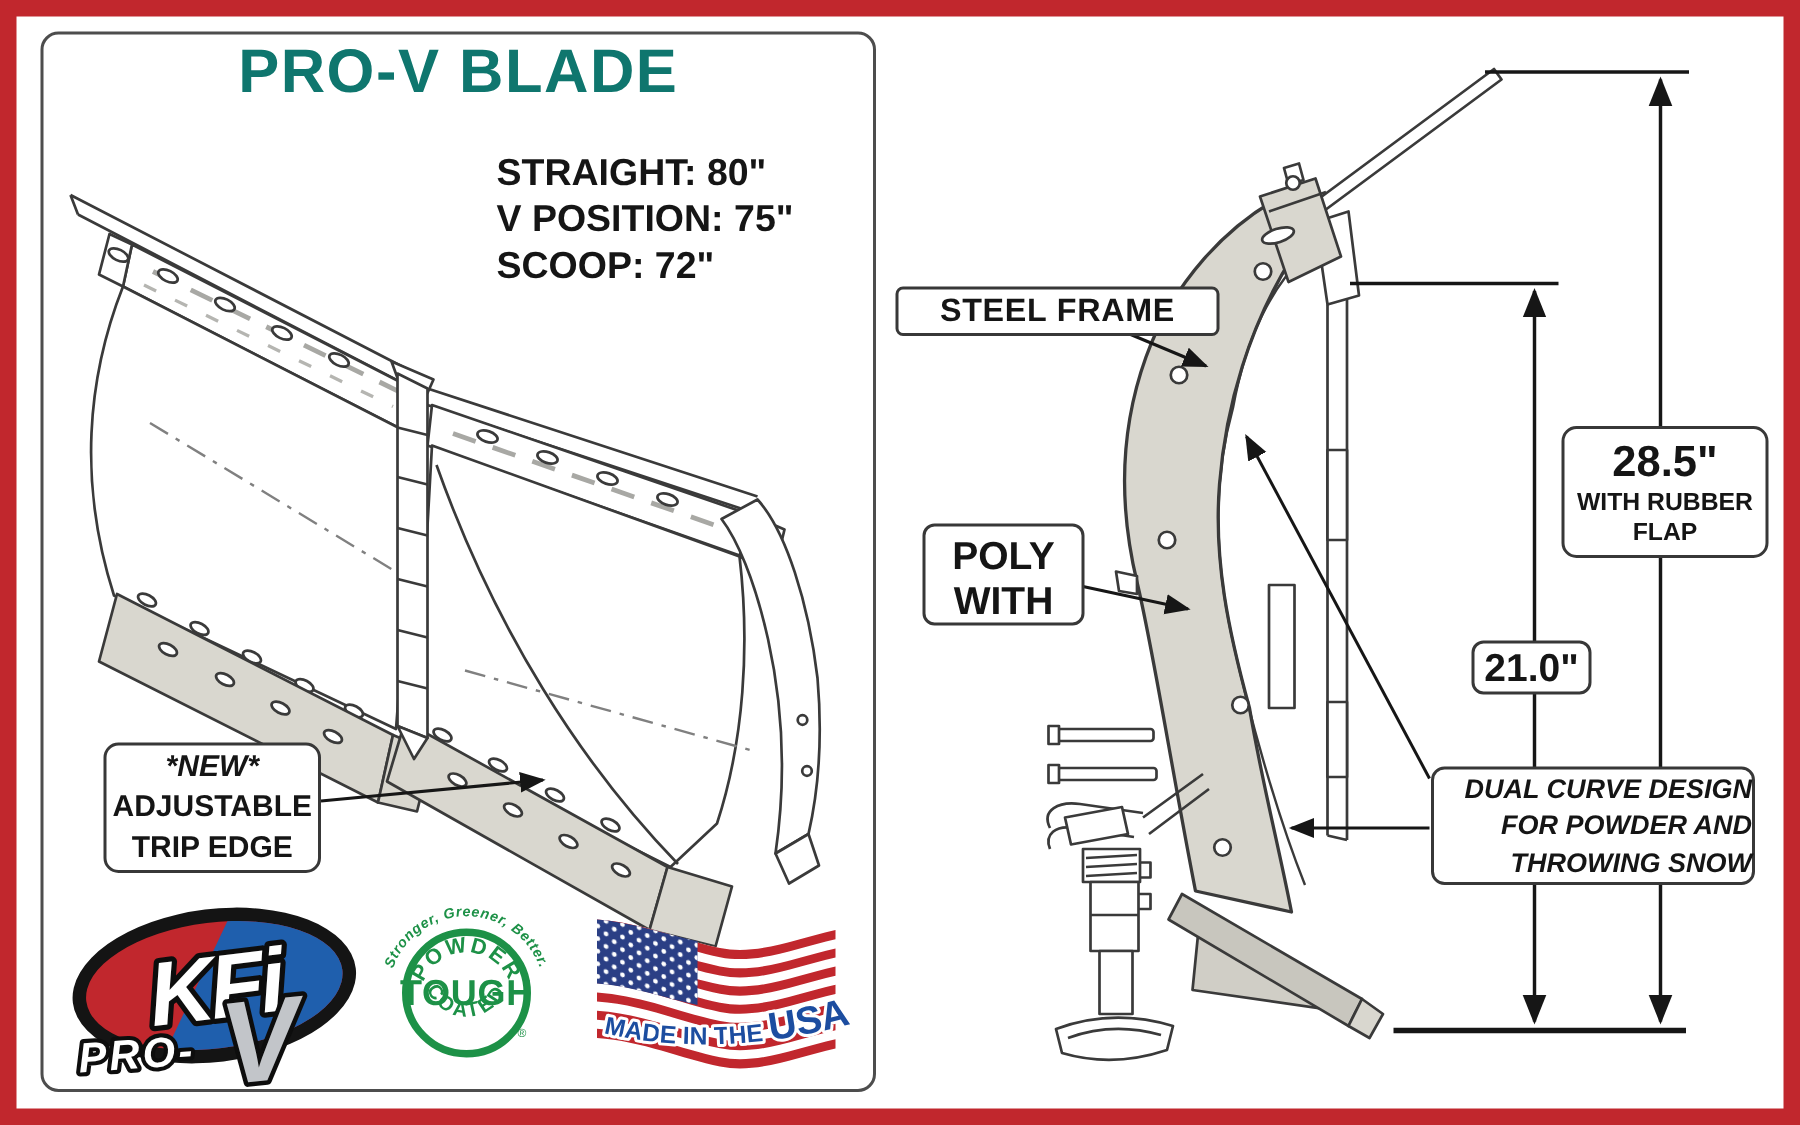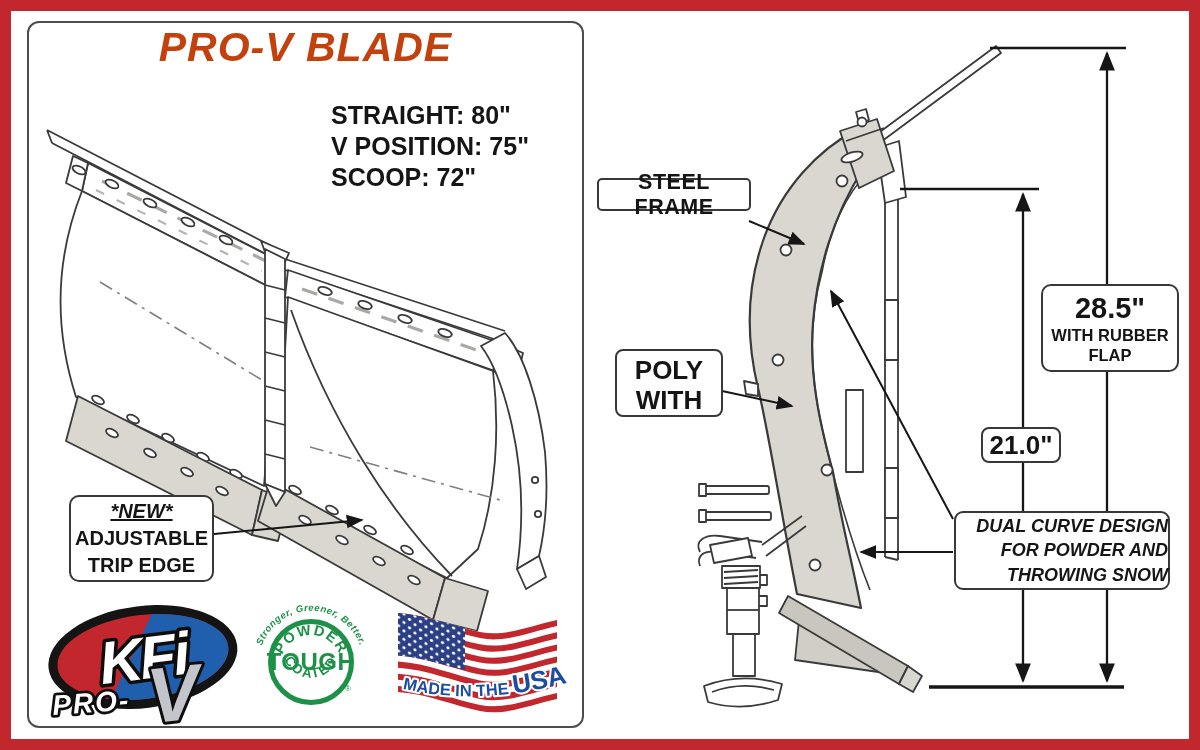--- a/index.html
+++ b/index.html
@@ -1,27 +1,27 @@
 <!DOCTYPE html>
 <html><head>
 <meta charset="utf-8">
 <style>
   * { margin:0; padding:0; box-sizing:border-box; }
   html,body { width:1200px; height:750px; background:#fff; font-family:"Liberation Sans", sans-serif; overflow:hidden; }
   #stage { position:relative; width:1200px; height:750px; background:#fff; }
   .red-frame { position:absolute; inset:0; border:11px solid #c1272d; z-index:6; pointer-events:none; }
   .panel { position:absolute; left:27px; top:21px; width:557px; height:707px; border:2.5px solid #4d4d4d; border-radius:12px; background:#fff; z-index:1; }
   svg.art { position:absolute; left:0; top:0; width:1200px; height:750px; z-index:2; }
-  .page-title { position:absolute; left:27px; top:24px; width:557px; text-align:center; font-size:41px; font-weight:bold; font-style:italic; color:#c2410c; letter-spacing:1px; z-index:3; }
+  .page-title { position:absolute; left:27px; top:24px; width:557px; text-align:center; font-size:41px; font-weight:bold; color:#0f766e; letter-spacing:1px; z-index:3; }
   .specs { position:absolute; left:331px; top:100px; z-index:3; }
   .specs div { font-size:25px; font-weight:bold; color:#151515; line-height:31px; white-space:nowrap; }
   .callout { position:absolute; background:#fff; border:2.5px solid #383838; display:flex; flex-direction:column; align-items:center; justify-content:center; color:#151515; font-weight:bold; text-align:center; z-index:3; }
   .new-box { left:69px; top:495px; width:145px; height:87px; border-radius:10px; font-size:20px; line-height:27px; }
-  .new-box .it { font-style:italic;text-decoration:underline; }
-  .steel-frame-box { left:597px; top:178px; width:154px; height:33px; border-radius:5px; font-size:21.5px; letter-spacing:0.5px; }
+  .new-box .it { font-style:italic; }
+  .steel-frame-box { left:597px; top:191px; width:216px; height:33px; border-radius:5px; font-size:21.5px; letter-spacing:0.5px; }
   .poly-face-box { left:615px; top:349px; width:108px; height:68px; border-radius:8px; font-size:26px; line-height:30px;justify-content:flex-end; }
   .dim285-box { left:1041px; top:284px; width:138px; height:88px; border-radius:10px; }
   .dim285-box .val { font-size:29px; }
   .dim285-box .cap { font-size:16.5px; line-height:20px; }
   .dim210-box { left:981px; top:427px; width:80px; height:36px; border-radius:8px; font-size:26px; }
   .dual-box { left:954px; top:511px; width:216px; height:79px; border-radius:9px; font-size:18px; font-style:italic; line-height:24.5px;align-items:flex-end; }
   text, textPath, tspan { font-family:"Liberation Sans", sans-serif; }
 </style>
 </head>
 <body>

